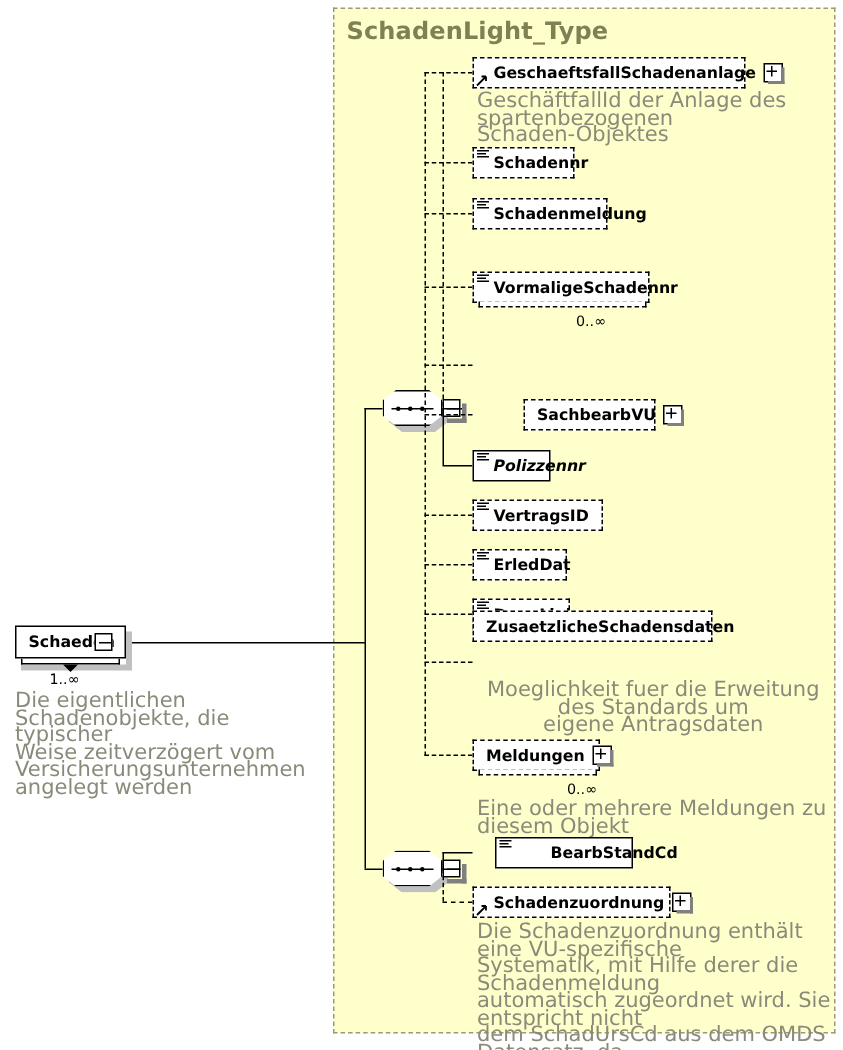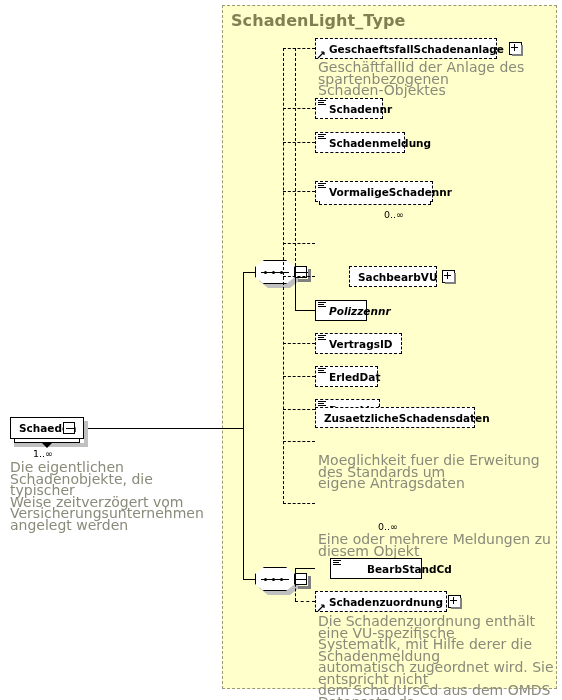--- a/index.html
+++ b/index.html
@@ -333,23 +333,32 @@
         <i></i>
         <i></i>
       </span>
     <span>DeepLink</span>
   </div>
 
   <div class="node optional" style="left:315px;top:407px;width:160px;padding-left:8px;">
     <span class="shadow-right"></span>
     <span>ZusaetzlicheSchadensdaten</span>
   </div>
-  <div class="anno" style="left:318px;top:455px;width:235px;">Moeglichkeit fuer die Erweitung des Standards um
+  <div class="anno" style="left:318px;top:455px;width:235px;text-align:center;">Moeglichkeit fuer die Erweitung des Standards um
 eigene Antragsdaten</div>
 
+  <div class="node optional repeat" style="left:315px;top:493px;width:85px;padding-left:8px;">
+    <span class="shadow-right"></span>
+    <span>Meldungen</span>
+    <span class="ctrl plus">
+      <span class="sh"></span>
+        <span class="shr"></span>
+    </span>
+    <span class="stack"></span>
+  </div>
   <div class="occ" style="left:378px;top:521px;">0..∞</div>
   <div class="anno" style="left:318px;top:534px;width:250px;">Eine oder mehrere Meldungen zu diesem Objekt</div>
 
   <div class="node required" style="left:330px;top:558px;width:92px;padding-left:36px;">
     <span class="shadow-right"></span>
     <span class="glyph-lines">
         <i></i>
         <i></i>
         <i></i>
       </span>

